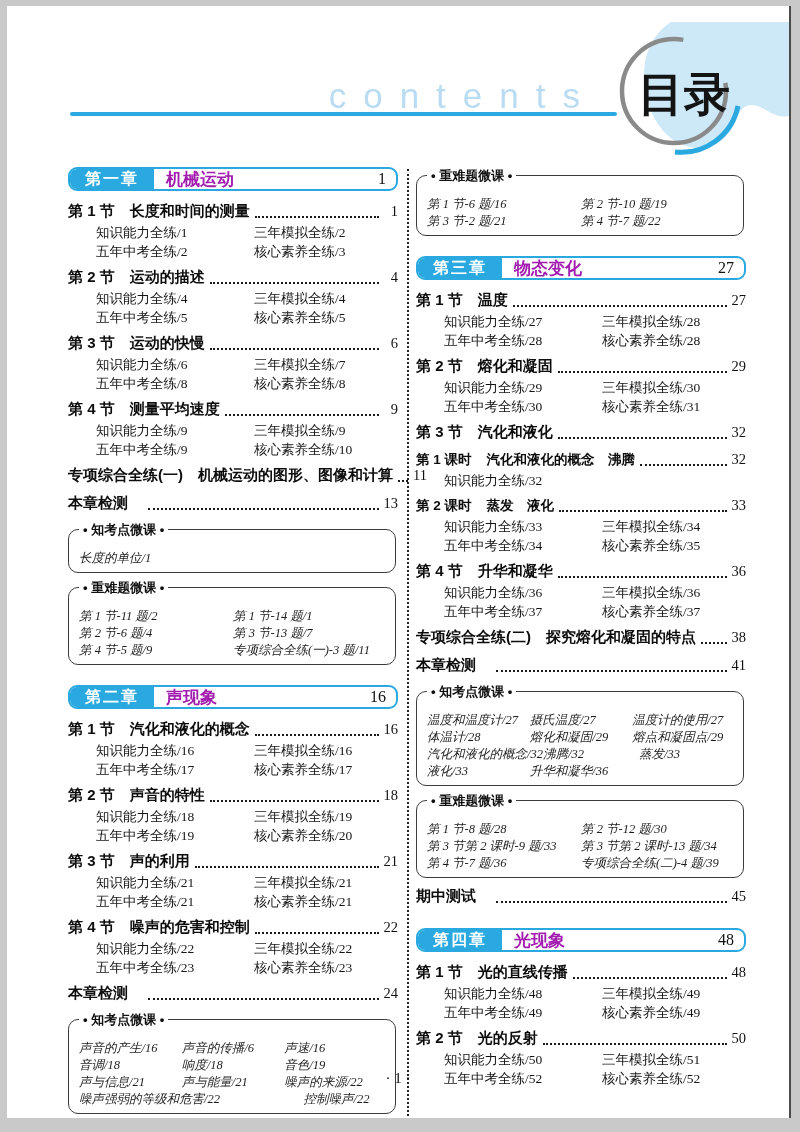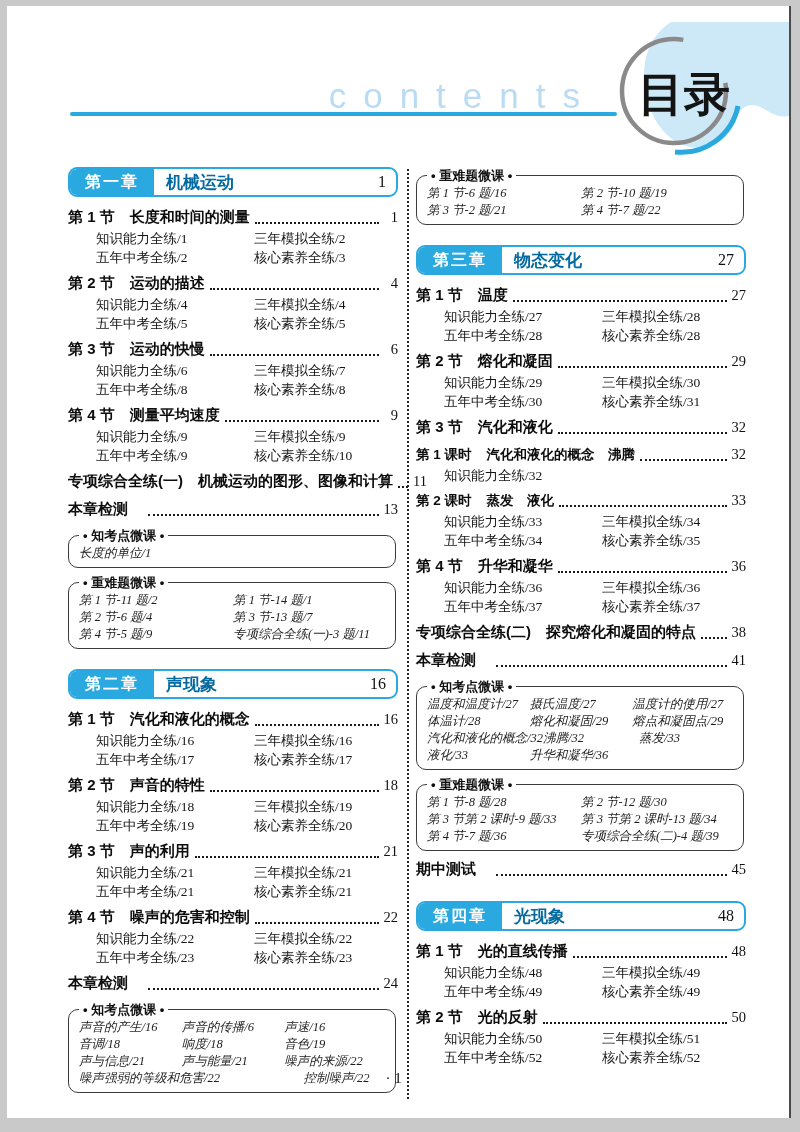--- a/index.html
+++ b/index.html
@@ -35,31 +35,31 @@
     display:flex; align-items:stretch;
   }
   .col { width:330px; }
   .divider {
     border-left:2px dotted #222;
     margin:4px 7px 0 9px;
   }
   
   .chapter {
     display:flex; align-items:center;
-    height:30px; border:2px solid #29a9e0; border-radius:9px;
+    height:24px; border:2px solid #29a9e0; border-radius:9px;
     overflow:hidden; margin:20px 0 8px;
     background:#fff;
   }
   .col > .chapter:first-child { margin-top:2px; }
   .badge {
     background:#29a9e0; color:#fff; width:84px; height:100%;
     display:flex; align-items:center; justify-content:center;
     font-weight:700; font-size:16px; letter-spacing:2px; flex:none;
   }
-  .ch-title { flex:1; padding-left:12px; font-weight:700; font-size:17px; color:#0369a1; }
+  .ch-title { flex:1; padding-left:12px; font-weight:700; font-size:17px; color:#a21caf; }
   .ch-page { padding-right:10px; font-family:"Liberation Serif",serif; font-size:16px; color:#111; }
   
   .block { margin-top:4px; }
   .toc-row {
     display:flex; align-items:baseline;
     font-weight:700; font-size:15px; line-height:23px; color:#0d0d0d;
     white-space:nowrap;
   }
   .toc-row.small { font-size:13.5px; }
   .lab { margin-right:15px; flex:none; }
@@ -76,21 +76,21 @@
   .subgrid {
     display:grid; grid-template-columns:130px 1fr;
     padding-left:28px; column-gap:28px;
     font-family:"Liberation Serif",serif; font-size:13.5px;
     line-height:19px; color:#151515; white-space:nowrap;
   }
   
   .mbox {
     position:relative;
     border:1.5px solid #3c3c3c; border-radius:10px;
-    padding:9px 8px 5px 10px;
+    padding:20px 8px 5px 10px;
     margin:14px 2px 6px 0;
   }
   .col > .mbox:first-child { margin-top:10px; }
   .mbox-title {
     position:absolute; top:-9px; left:10px;
     background:#fff; padding:0 4px;
     font-weight:700; font-size:13px; color:#111; white-space:nowrap;
   }
   .mbox-title::before { content:"• "; }
   .mbox-title::after  { content:" •"; }

